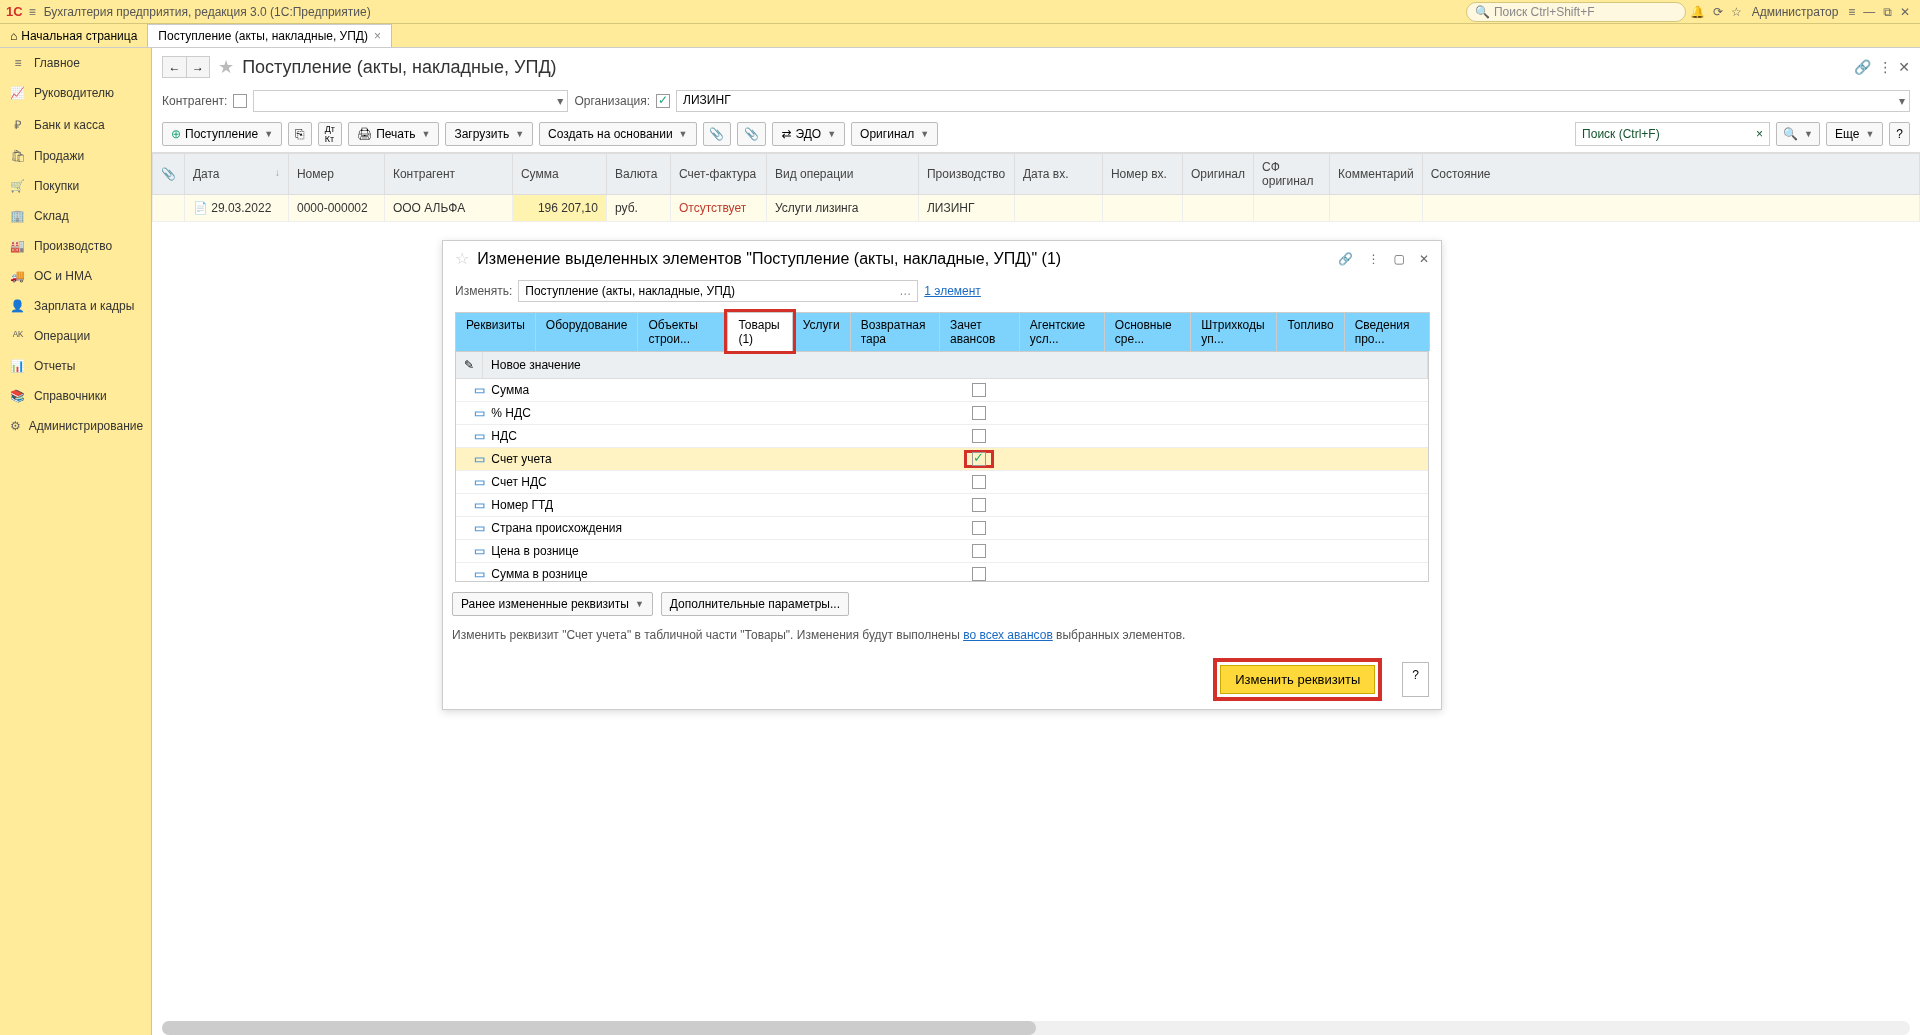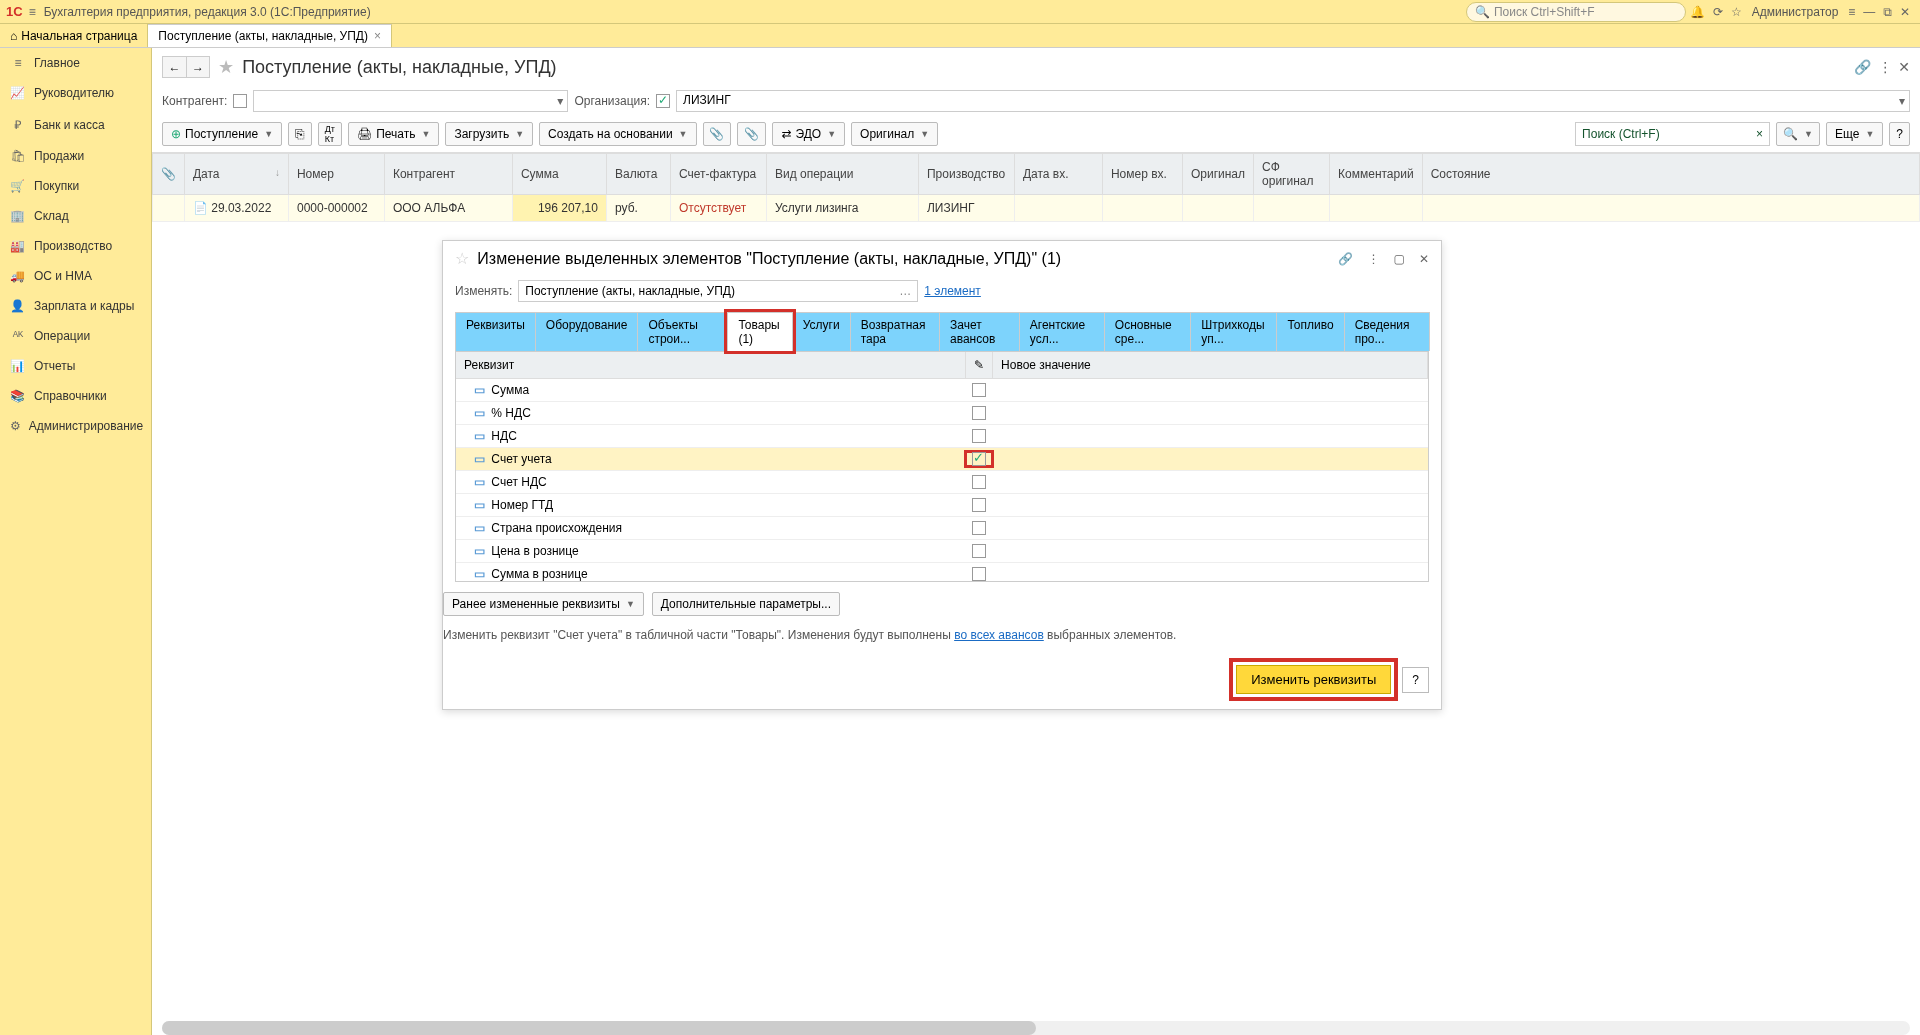--- a/index.html
+++ b/index.html
@@ -100,25 +100,25 @@
 .grow .gc3 { flex: 1; padding: 3px 8px; position: relative; }
 .grow .dash { color: #5b9bd5; font-weight: bold; }
 .grow.sel { background: #fff3c4; }
 .grow .chk { width: 14px; height: 14px; border: 1px solid #999; display: inline-block; position: relative; }
 .grow .chk.on::after { content: "✓"; color: #2a7; position: absolute; top: -3px; left: 0; font-size: 13px; }
 .valuebox { border: 1px solid #ccc; margin: -1px; height: 21px; display: flex; align-items: center; padding-left: 8px; width: calc(100% - 22px); }
 .valuebox .dd { margin-left: auto; border-left: 1px solid #ccc; width: 16px; text-align: center; color: #666; }
 .linkbtn { width: 20px; height: 21px; border: 1px solid #ccc; display: flex; align-items: center; justify-content: center; position: absolute; right: 2px; top: 1px; color: #666; }
 .redbox2 { outline: 3px solid #d3302a; outline-offset: -1px; }
 
-.panel-foot { display: flex; align-items: center; padding: 10px 0; gap: 8px; }
+.panel-foot { display: flex; align-items: center; padding: 10px 9px; gap: 8px; }
 .panel-foot .msg { color: #555; padding: 2px 0;}
 .panel-foot a { color: #1a6bc4; }
 
-.action-row { display: flex; justify-content: flex-end; padding: 8px 12px 12px; gap: 8px; align-items: center; }
+.action-row { display: flex; justify-content: flex-end; padding: 8px 12px 12px; gap: 24px; }
 .action-row .redwrap { outline: 4px solid #d3302a; padding: 3px; }
 .action-row .primary { background: #ffd83a; border: 1px solid #c9a800; padding: 6px 14px; cursor: pointer; font-size: 13px; }
 .action-row .help { border: 1px solid #bbb; padding: 5px 9px; cursor: pointer; }
 
 
 .hscroll { position: absolute; bottom: 0; left: 10px; right: 10px; height: 14px; background: #f0f0f0; border-radius: 7px; }
 .hscroll .thumb { position: absolute; left: 0; width: 50%; height: 100%; background: #ccc; border-radius: 7px; }
 </style>
 </head>
 <body>
@@ -360,21 +360,20 @@
         <div class="tabb">Зачет авансов</div>
         <div class="tabb">Агентские усл...</div>
         <div class="tabb">Основные сре...</div>
         <div class="tabb">Штрихкоды уп...</div>
         <div class="tabb">Топливо</div>
         <div class="tabb">Сведения про...</div>
       </div>
 
       <div class="grid">
         <div class="grid-hdr">
-          <div class="gh gh1">Реквизит</div>
           <div class="gh gh2"><span>✎</span></div>
           <div class="gh gh3">Новое значение</div>
         </div>
         <div class="grow">
             <div class="gc1">
               <span class="dash">▭</span>
               <span>Сумма</span>
             </div>
             <div class="gc2">
               <span class="chk"></span>

